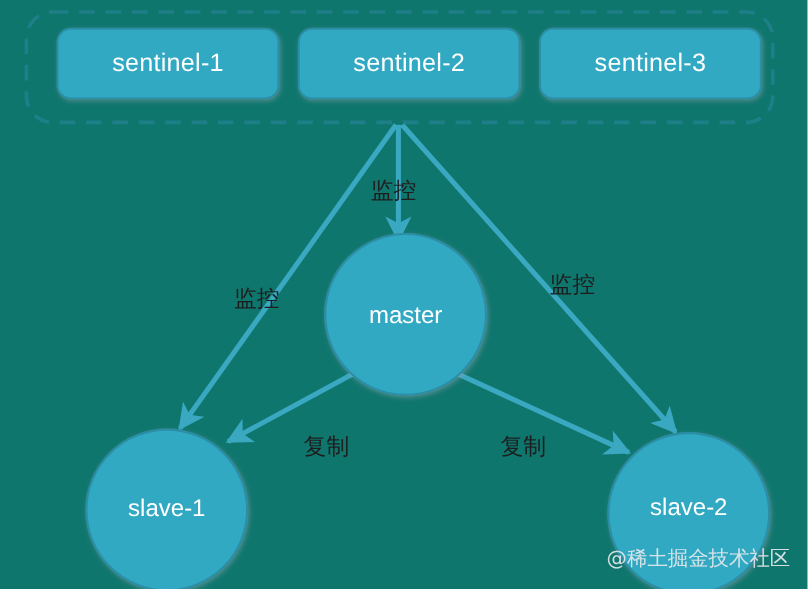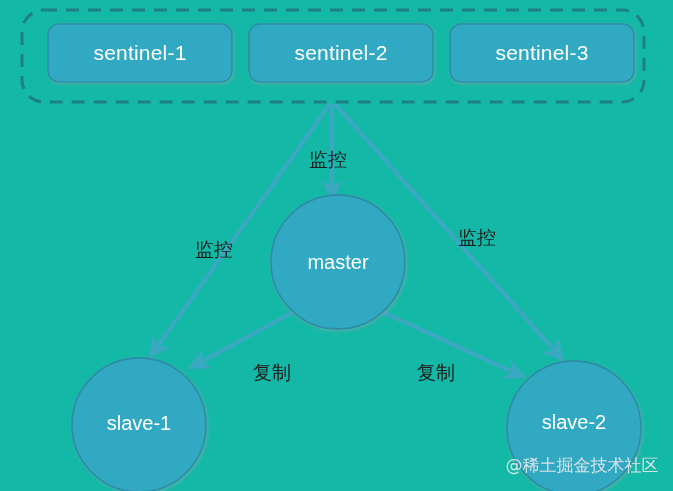--- a/index.html
+++ b/index.html
@@ -7,21 +7,21 @@
     padding: 0;
     background: #ffffff;
   }
   body {
     font-family: "Liberation Sans", "DejaVu Sans", sans-serif;
   }
   #canvas {
     position: relative;
     width: 673px;
     height: 491px;
-    background: #14b8a6;
+    background: #0f766e;
     overflow: hidden;
   }
   #diagram-svg {
     position: absolute;
     left: 0;
     top: 0;
     width: 673px;
     height: 491px;
   }
   .node-label {

